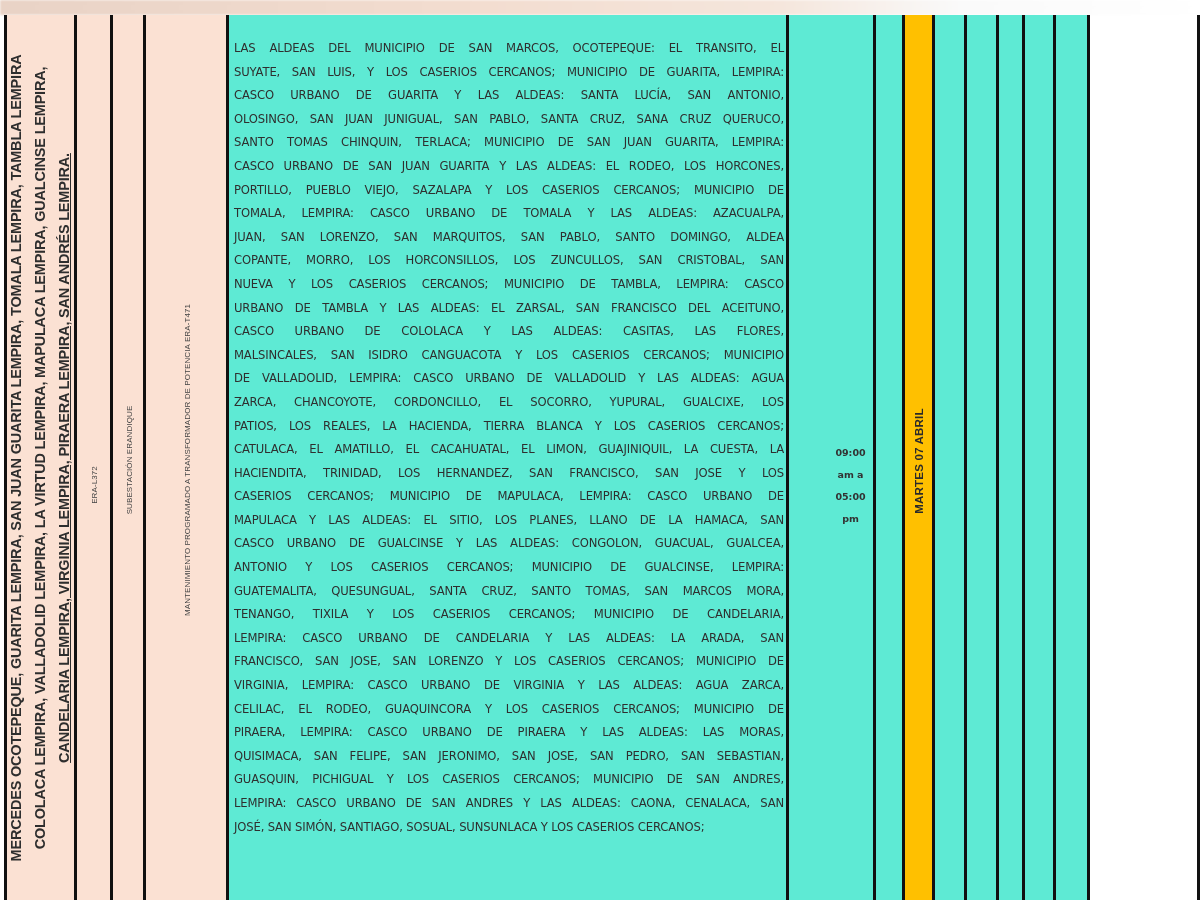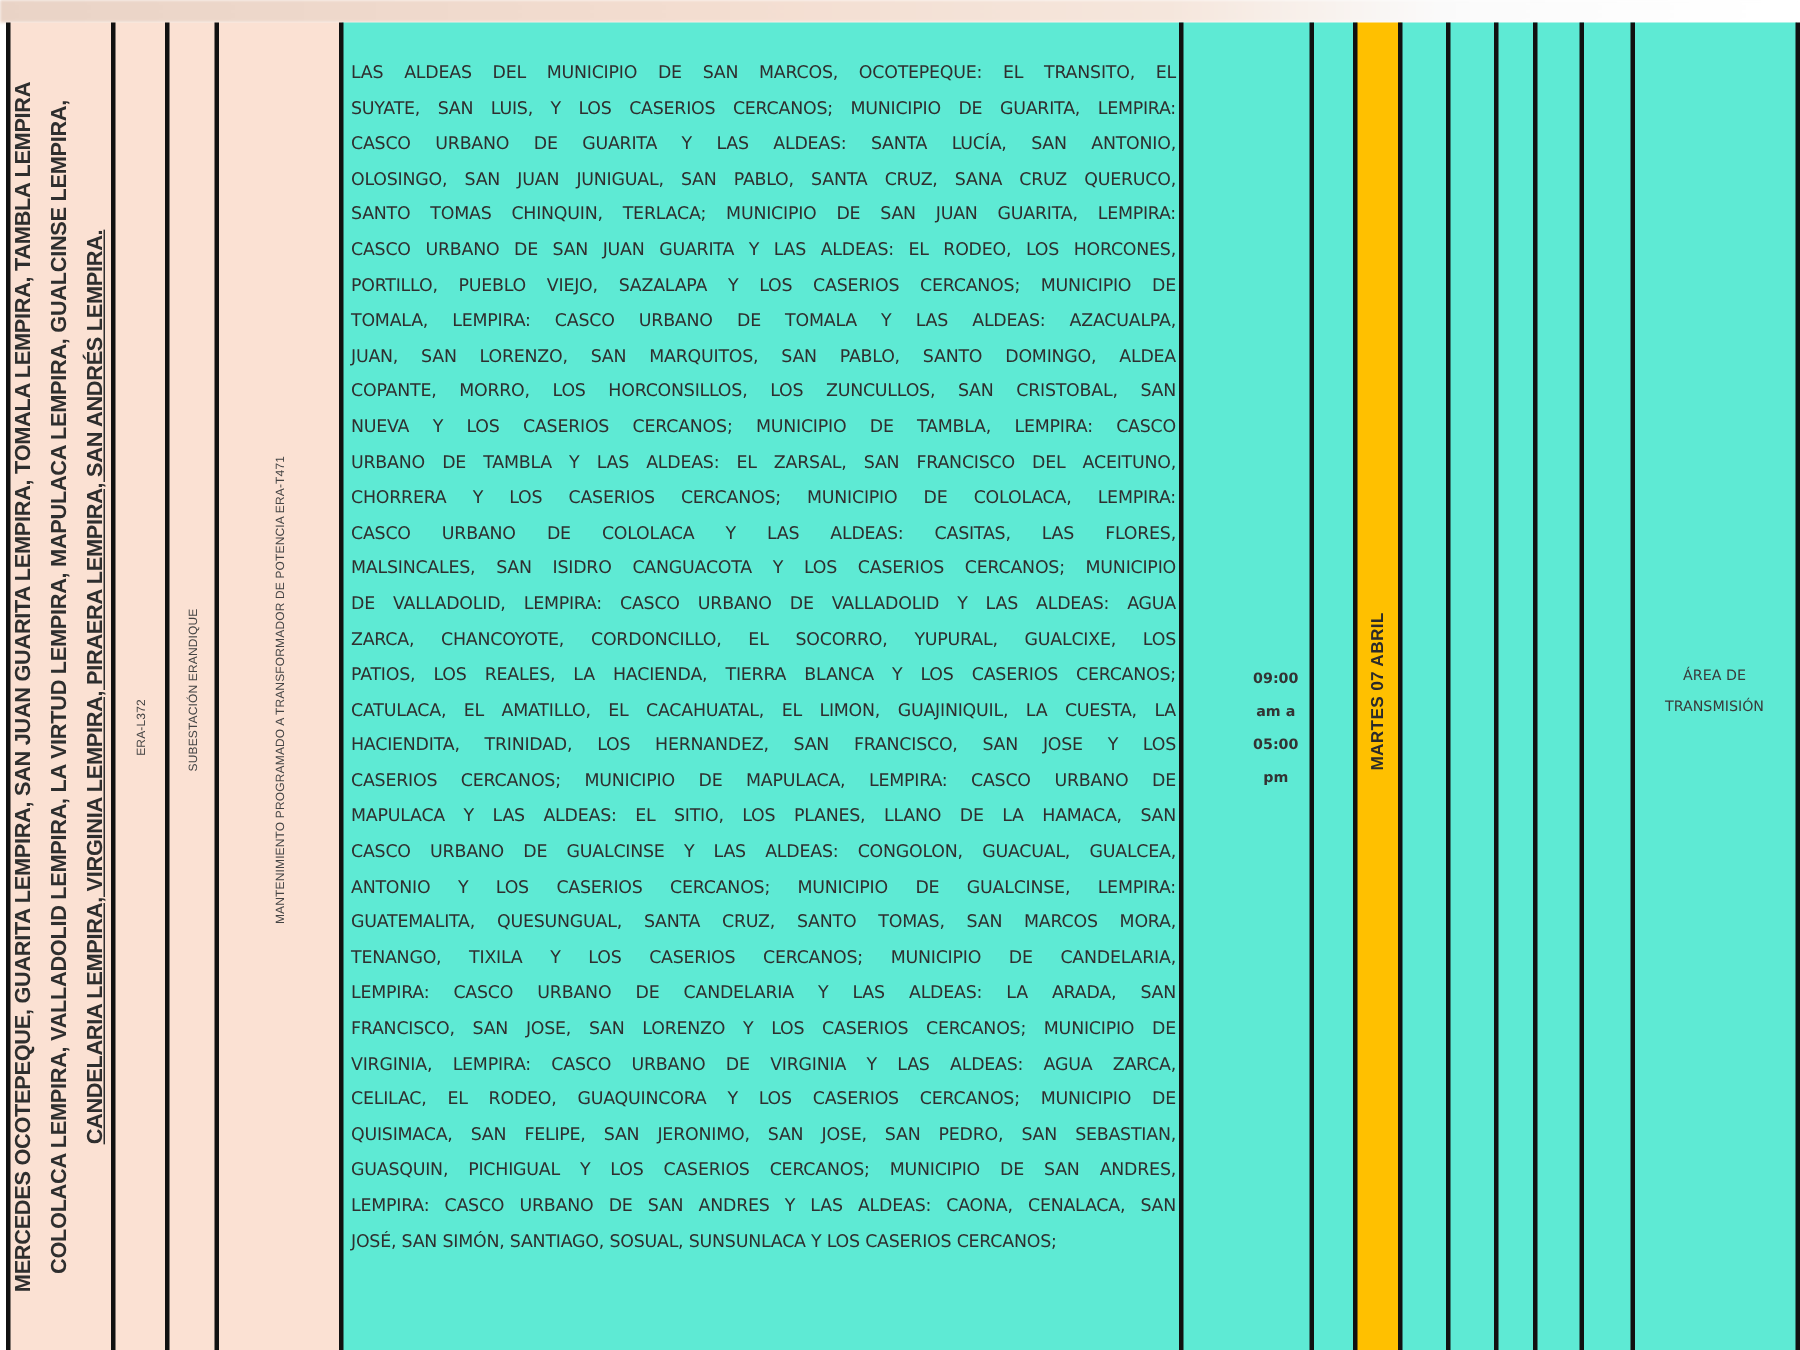--- a/index.html
+++ b/index.html
@@ -91,38 +91,38 @@
         <span class="ln">CASCO URBANO DE GUARITA Y LAS ALDEAS: SANTA LUCÍA, SAN ANTONIO,</span>
         <span class="ln">OLOSINGO, SAN JUAN JUNIGUAL, SAN PABLO, SANTA CRUZ, SANA CRUZ QUERUCO,</span>
         <span class="ln">SANTO TOMAS CHINQUIN, TERLACA; MUNICIPIO DE SAN JUAN GUARITA, LEMPIRA:</span>
         <span class="ln">CASCO URBANO DE SAN JUAN GUARITA Y LAS ALDEAS: EL RODEO, LOS HORCONES,</span>
         <span class="ln">PORTILLO, PUEBLO VIEJO, SAZALAPA Y LOS CASERIOS CERCANOS; MUNICIPIO DE</span>
         <span class="ln">TOMALA, LEMPIRA: CASCO URBANO DE TOMALA Y LAS ALDEAS: AZACUALPA,</span>
         <span class="ln">JUAN, SAN LORENZO, SAN MARQUITOS, SAN PABLO, SANTO DOMINGO, ALDEA</span>
         <span class="ln">COPANTE, MORRO, LOS HORCONSILLOS, LOS ZUNCULLOS, SAN CRISTOBAL, SAN</span>
         <span class="ln">NUEVA Y LOS CASERIOS CERCANOS; MUNICIPIO DE TAMBLA, LEMPIRA: CASCO</span>
         <span class="ln">URBANO DE TAMBLA Y LAS ALDEAS: EL ZARSAL, SAN FRANCISCO DEL ACEITUNO,</span>
-        <span class="ln">CHORRERA Y LOS CASERIOS CERCANOS; MUNICIPIO DE COLOLACA, LEMPIRA:</span>
         <span class="ln">CASCO URBANO DE COLOLACA Y LAS ALDEAS: CASITAS, LAS FLORES,</span>
         <span class="ln">MALSINCALES, SAN ISIDRO CANGUACOTA Y LOS CASERIOS CERCANOS; MUNICIPIO</span>
         <span class="ln">DE VALLADOLID, LEMPIRA: CASCO URBANO DE VALLADOLID Y LAS ALDEAS: AGUA</span>
         <span class="ln">ZARCA, CHANCOYOTE, CORDONCILLO, EL SOCORRO, YUPURAL, GUALCIXE, LOS</span>
         <span class="ln">PATIOS, LOS REALES, LA HACIENDA, TIERRA BLANCA Y LOS CASERIOS CERCANOS;</span>
         <span class="ln">CATULACA, EL AMATILLO, EL CACAHUATAL, EL LIMON, GUAJINIQUIL, LA CUESTA, LA</span>
         <span class="ln">HACIENDITA, TRINIDAD, LOS HERNANDEZ, SAN FRANCISCO, SAN JOSE Y LOS</span>
         <span class="ln">CASERIOS CERCANOS; MUNICIPIO DE MAPULACA, LEMPIRA: CASCO URBANO DE</span>
         <span class="ln">MAPULACA Y LAS ALDEAS: EL SITIO, LOS PLANES, LLANO DE LA HAMACA, SAN</span>
         <span class="ln">CASCO URBANO DE GUALCINSE Y LAS ALDEAS: CONGOLON, GUACUAL, GUALCEA,</span>
         <span class="ln">ANTONIO Y LOS CASERIOS CERCANOS; MUNICIPIO DE GUALCINSE, LEMPIRA:</span>
         <span class="ln">GUATEMALITA, QUESUNGUAL, SANTA CRUZ, SANTO TOMAS, SAN MARCOS MORA,</span>
         <span class="ln">TENANGO, TIXILA Y LOS CASERIOS CERCANOS; MUNICIPIO DE CANDELARIA,</span>
         <span class="ln">LEMPIRA: CASCO URBANO DE CANDELARIA Y LAS ALDEAS: LA ARADA, SAN</span>
         <span class="ln">FRANCISCO, SAN JOSE, SAN LORENZO Y LOS CASERIOS CERCANOS; MUNICIPIO DE</span>
         <span class="ln">VIRGINIA, LEMPIRA: CASCO URBANO DE VIRGINIA Y LAS ALDEAS: AGUA ZARCA,</span>
         <span class="ln">CELILAC, EL RODEO, GUAQUINCORA Y LOS CASERIOS CERCANOS; MUNICIPIO DE</span>
+        <span class="ln">PIRAERA, LEMPIRA: CASCO URBANO DE PIRAERA Y LAS ALDEAS: LAS MORAS,</span>
         <span class="ln">QUISIMACA, SAN FELIPE, SAN JERONIMO, SAN JOSE, SAN PEDRO, SAN SEBASTIAN,</span>
         <span class="ln">GUASQUIN, PICHIGUAL Y LOS CASERIOS CERCANOS; MUNICIPIO DE SAN ANDRES,</span>
         <span class="ln">LEMPIRA: CASCO URBANO DE SAN ANDRES Y LAS ALDEAS: CAONA, CENALACA, SAN</span>
         <span class="ln" style="text-align-last: left;">JOSÉ, SAN SIMÓN, SANTIAGO, SOSUAL, SUNSUNLACA Y LOS CASERIOS CERCANOS;</span>
       </div>
   </div>
 
   <div class="col white" style="left:787px; width:87px;">
     <div class="time">
       <div>09:00 am a</div>
@@ -135,26 +135,20 @@
   <div class="col yellow" style="left:904px; width:30px;">
     <div class="vtext date" style="top:446px;">MARTES 07 ABRIL</div>
   </div>
 
   <div class="col white" style="left:934px; width:31px;"></div>
   <div class="col white" style="left:965px; width:32px;"></div>
   <div class="col white" style="left:997px; width:27px;"></div>
   <div class="col white" style="left:1024px; width:30px;"></div>
   <div class="col white" style="left:1054px; width:34px;"></div>
 
-  <div class="col white" style="left:1088px; width:110px;">
-    <div class="area">
-      <div>ÁREA DE</div>
-      <div>TRANSMISIÓN</div>
-    </div>
-  </div>
 
   <div class="vline" style="left:4px;"></div>
   <div class="vline" style="left:74px;"></div>
   <div class="vline" style="left:110px;"></div>
   <div class="vline" style="left:143px;"></div>
   <div class="vline" style="left:226px;"></div>
   <div class="vline" style="left:786px;"></div>
   <div class="vline" style="left:873px;"></div>
   <div class="vline" style="left:902px;"></div>
   <div class="vline" style="left:932px;"></div>

